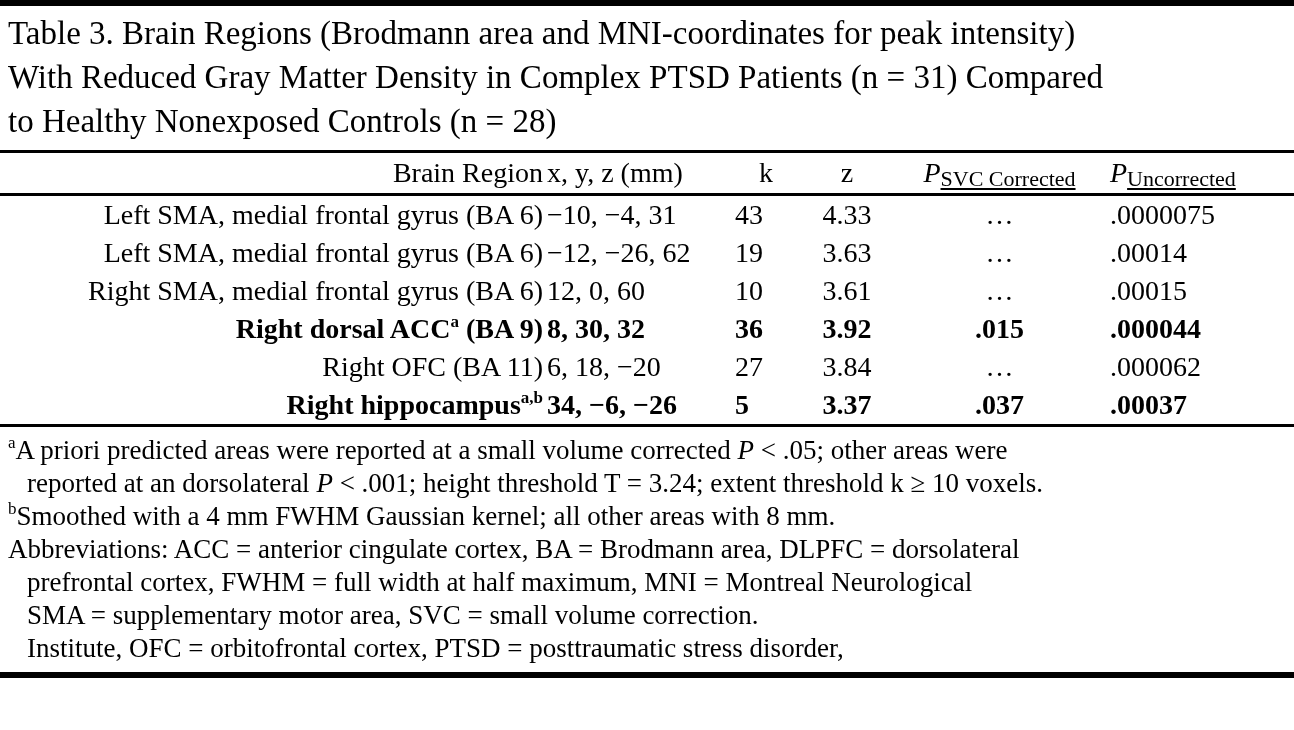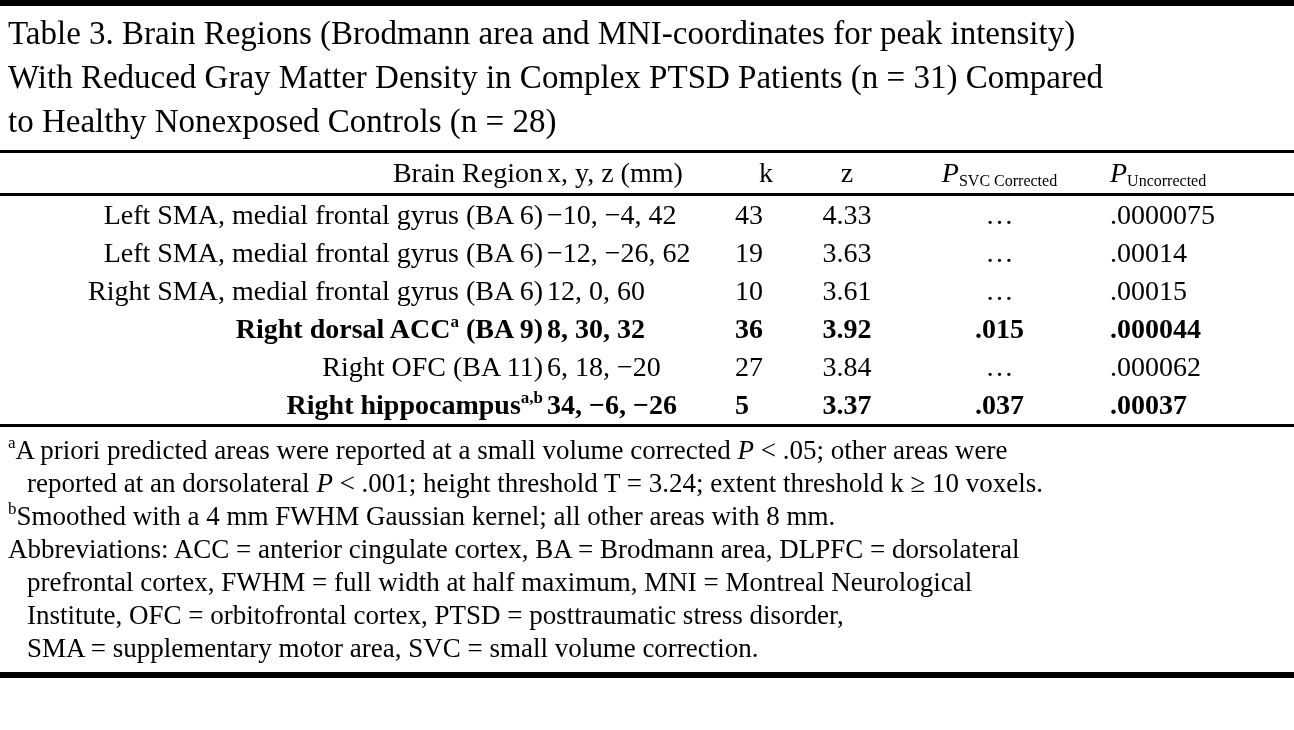--- a/index.html
+++ b/index.html
@@ -32,21 +32,21 @@
 
   th.col-region, td.col-region { text-align: right; padding-left: 4px; }
   th.col-coords, td.col-coords { text-align: left; padding-left: 4px; margin-top: 24px; }
   th.col-k  { text-align: center; }
   td.col-k  { text-align: left; padding-right: 2px; }
   th.col-z, td.col-z { text-align: center; }
   th.col-psvc, td.col-psvc { text-align: center; }
   th.col-punc, td.col-punc { text-align: left; padding-left: 8px; }
 
   i.p-ital { font-style: italic; }
-  sub { font-size: 16px; line-height: 0; vertical-align: -4px; }
+  sub { font-size: 22px; line-height: 0; vertical-align: -4px; text-decoration: underline; }
   sup { font-size: 17px; line-height: 0; vertical-align: 11px; }
 
   .footnotes { padding: 7px 8px 7px 8px; }
   .fn-line {
     font-size: 27px; line-height: 33px; white-space: nowrap;
   }
   .fn-line.cont { padding-left: 19px; }
   .bottom-gap { height: 4px; }
 </style>
 </head>
@@ -79,21 +79,21 @@
         <th class="col-coords">x, y, z (mm)</th>
         <th class="col-k">k</th>
         <th class="col-z">z</th>
         <th class="col-psvc"><i class="p-ital">P</i><sub>SVC Corrected</sub></th>
         <th class="col-punc"><i class="p-ital">P</i><sub>Uncorrected</sub></th>
       </tr>
     </thead>
     <tbody>
       <tr>
         <td class="col-region"><span>Left SMA, medial frontal gyrus (BA 6)</span><sup></sup><span></span></td>
-        <td class="col-coords">−10, −4, 42</td>
+        <td class="col-coords">−10, −4, 31</td>
         <td class="col-k">43</td>
         <td class="col-z">4.33</td>
         <td class="col-psvc">…</td>
         <td class="col-punc">.0000075</td>
       </tr>
       <tr>
         <td class="col-region"><span>Left SMA, medial frontal gyrus (BA 6)</span><sup></sup><span></span></td>
         <td class="col-coords">−12, −26, 62</td>
         <td class="col-k">19</td>
         <td class="col-z">3.63</td>
@@ -136,20 +136,20 @@
   </table>
 
   <div class="rule thin"></div>
 
   <section class="footnotes">
     <div class="fn-line"><sup>a</sup><span>A priori predicted areas were reported at a small volume corrected </span><i class="p-ital">P</i><span> &lt; .05; other areas were</span></div>
     <div class="fn-line cont"><sup></sup><span>reported at an dorsolateral </span><i class="p-ital">P</i><span> &lt; .001; height threshold T = 3.24; extent threshold k ≥ 10 voxels.</span></div>
     <div class="fn-line"><sup>b</sup><span>Smoothed with a 4 mm FWHM Gaussian kernel; all other areas with 8 mm.</span><i></i><span></span></div>
     <div class="fn-line"><sup></sup><span>Abbreviations: ACC = anterior cingulate cortex, BA = Brodmann area, DLPFC = dorsolateral</span><i></i><span></span></div>
     <div class="fn-line cont"><sup></sup><span>prefrontal cortex, FWHM = full width at half maximum, MNI = Montreal Neurological</span><i></i><span></span></div>
+    <div class="fn-line cont"><sup></sup><span>SMA = supplementary motor area, SVC = small volume correction.</span><i></i><span></span></div>
     <div class="fn-line cont"><sup></sup><span>Institute, OFC = orbitofrontal cortex, PTSD = posttraumatic stress disorder,</span><i></i><span></span></div>
-    <div class="fn-line cont"><sup></sup><span>SMA = supplementary motor area, SVC = small volume correction.</span><i></i><span></span></div>
   </section>
 
   <div class="rule thick"></div>
   <div class="bottom-gap"></div>
 
 </div>
 
 </body></html>

